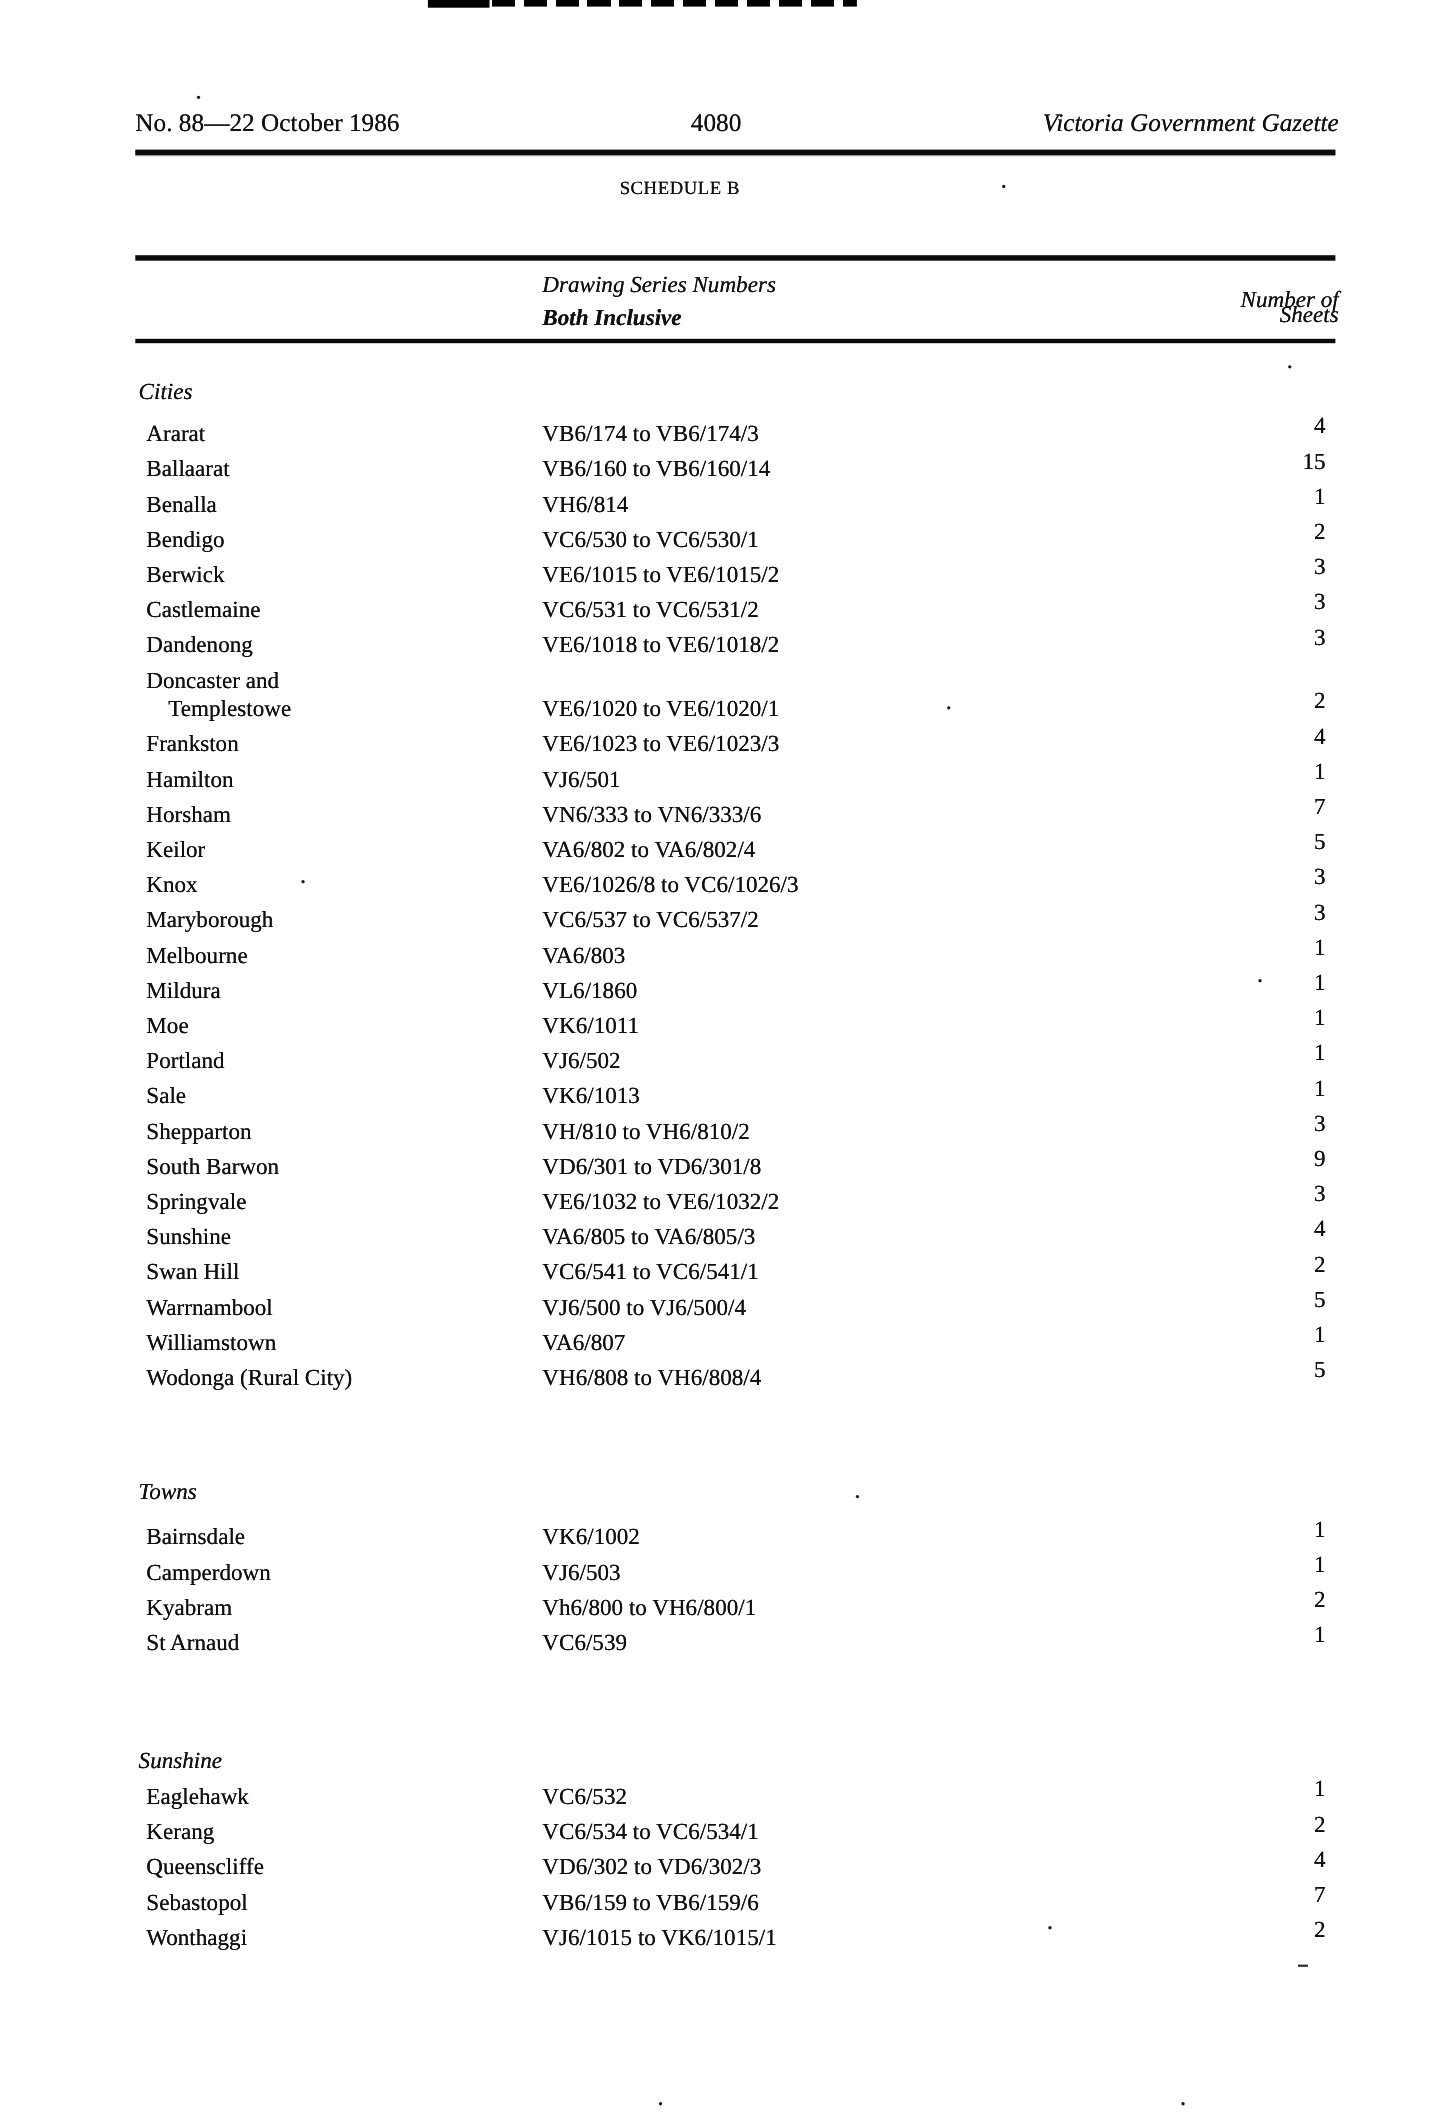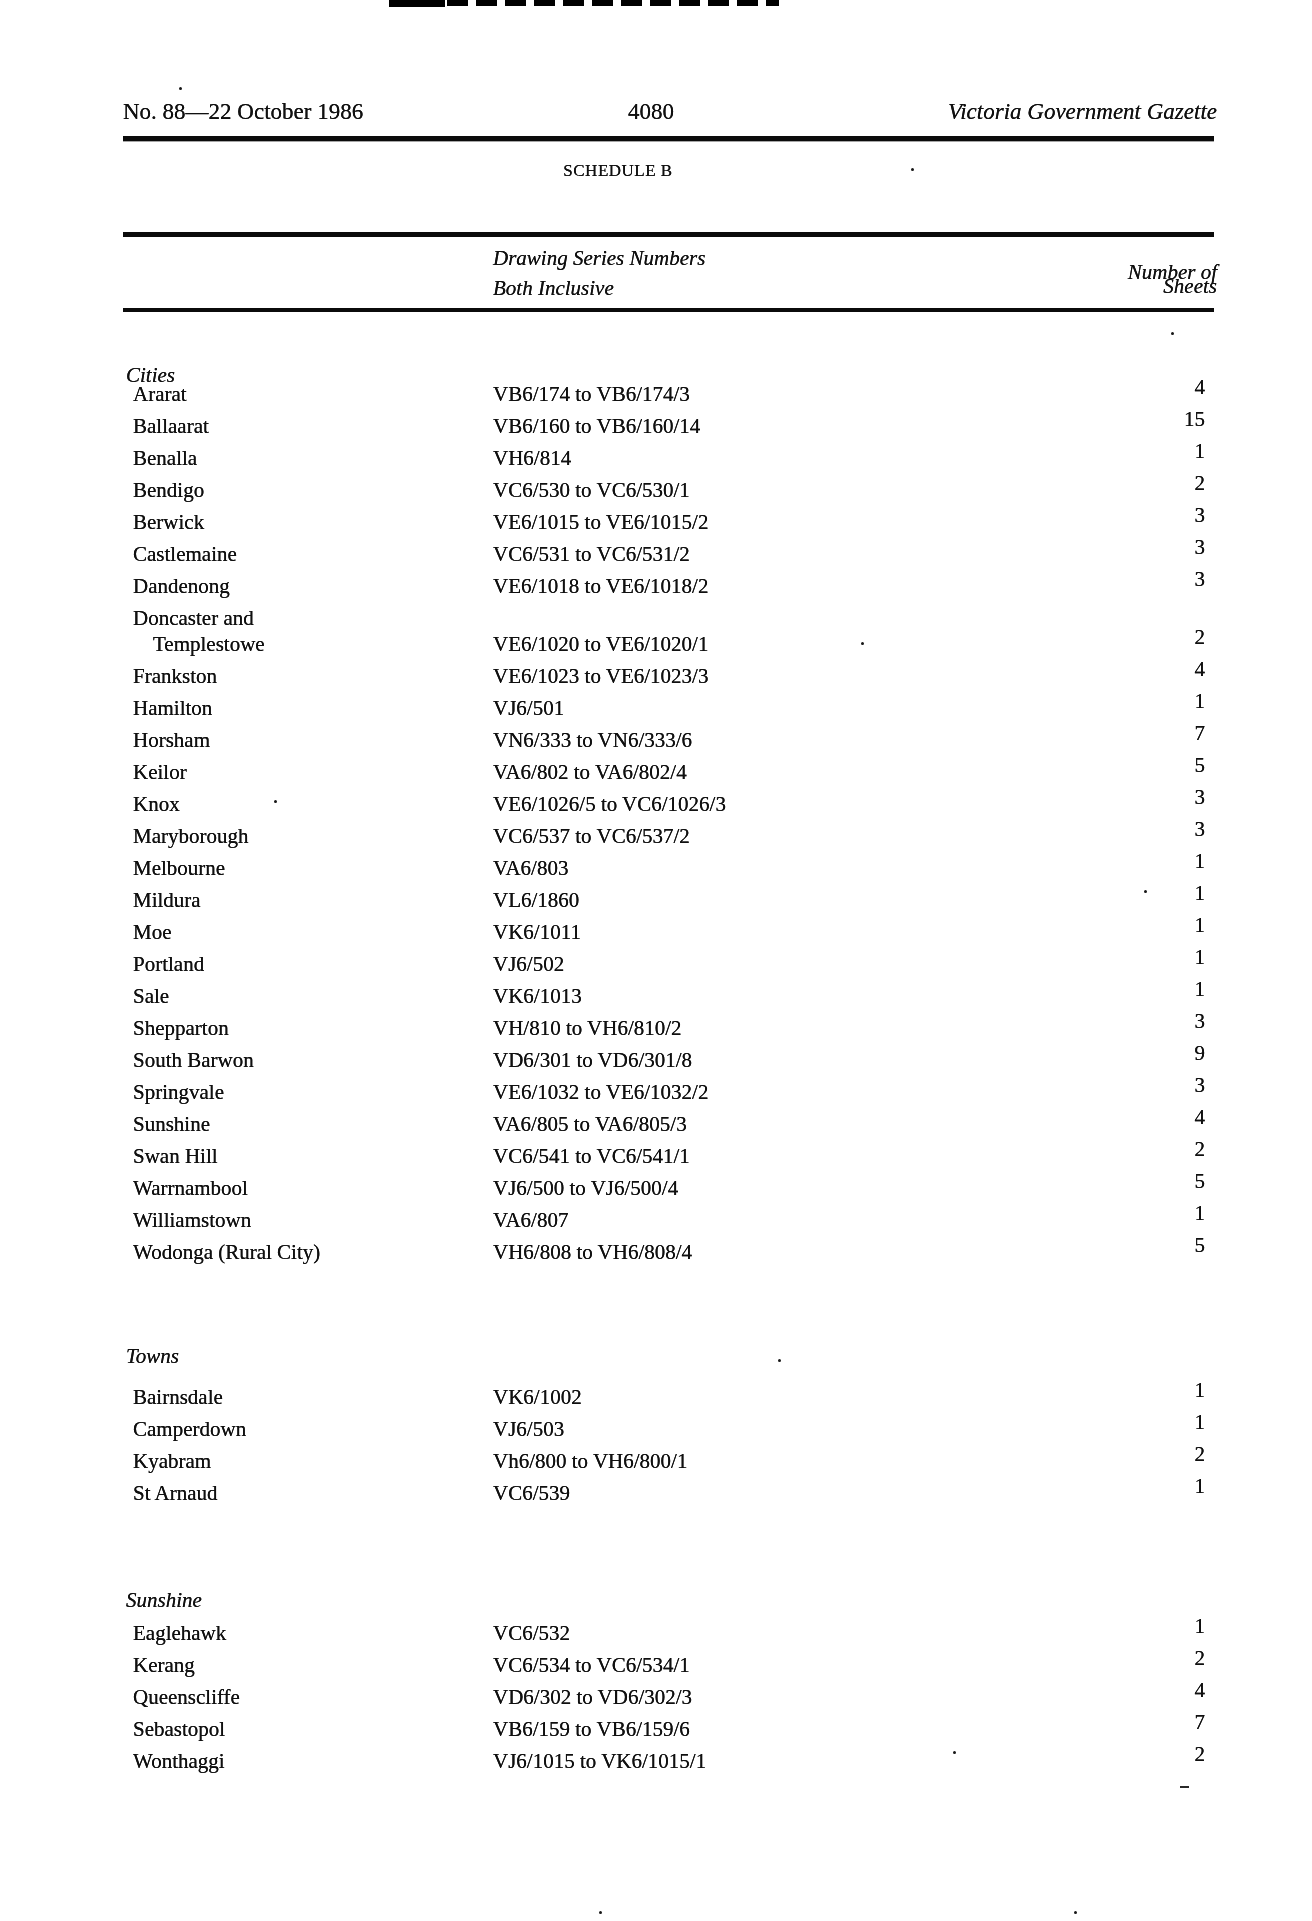--- a/index.html
+++ b/index.html
@@ -26,21 +26,21 @@
   #rule-1{top:136px;height:5px;box-shadow:0 1px 0 rgba(0,0,0,.35);}
   #rule-2{top:232px;height:5px;}
   #rule-3{top:308px;height:4px;}
 
   .center-990{position:absolute;left:123px;width:990px;text-align:center;white-space:nowrap;}
   #schedule-title{top:161px;font-size:17px;letter-spacing:.5px;}
   #schedule-subtitle{top:195px;font-size:22px;}
 
   .col-head{position:absolute;font-style:italic;font-size:21px;white-space:nowrap;}
   #col-series-1{left:493px;top:246px;}
-  #col-series-2{left:493px;top:276px;}
+  #col-series-2{left:493px;top:276px;font-weight:bold;}
   #col-sheets-1{top:260px;right:99px;}
   #col-sheets-2{top:274px;right:99px;}
 
   .section-heading{position:absolute;left:126px;font-style:italic;font-size:21px;white-space:nowrap;}
   .trow{position:absolute;left:123px;width:1090px;height:24px;font-size:21px;line-height:22px;}
   .trow .name{position:absolute;left:10px;white-space:nowrap;}
   .trow .name.indent{left:30px;}
   .trow .series{position:absolute;left:370px;white-space:nowrap;}
   .trow .sheets{position:absolute;right:8px;top:-7px;white-space:nowrap;}
 
@@ -70,21 +70,21 @@
   <div id="rule-2" class="rule"></div>
 
   <div id="col-series-1" class="col-head">Drawing Series Numbers</div>
   <div id="col-series-2" class="col-head">Both Inclusive</div>
   <div id="col-sheets-1" class="col-head">Number of</div>
   <div id="col-sheets-2" class="col-head">Sheets</div>
 
   <div id="rule-3" class="rule"></div>
 
   <div id="table-body">
-      <div class="section-heading" style="top: 363px; font-style: italic;">Cities</div>
+      <div class="section-heading" style="top: 344px; font-style: italic;">Cities</div>
       <div class="trow" style="top: 383px;">
         <span class="name">Ararat</span>
         <span class="series">VB6/174 to VB6/174/3</span>
         <span class="sheets">4</span>
       </div>
       <div class="trow" style="top: 415px;">
         <span class="name">Ballaarat</span>
         <span class="series">VB6/160 to VB6/160/14</span>
         <span class="sheets">15</span>
       </div>
@@ -136,21 +136,21 @@
         <span class="series">VN6/333 to VN6/333/6</span>
         <span class="sheets">7</span>
       </div>
       <div class="trow" style="top: 761px;">
         <span class="name">Keilor</span>
         <span class="series">VA6/802 to VA6/802/4</span>
         <span class="sheets">5</span>
       </div>
       <div class="trow" style="top: 793px;">
         <span class="name">Knox</span>
-        <span class="series">VE6/1026/5 to VC6/1026/3</span>
+        <span class="series">VE6/1026/8 to VC6/1026/3</span>
         <span class="sheets">3</span>
       </div>
       <div class="trow" style="top: 825px;">
         <span class="name">Maryborough</span>
         <span class="series">VC6/537 to VC6/537/2</span>
         <span class="sheets">3</span>
       </div>
       <div class="trow" style="top: 857px;">
         <span class="name">Melbourne</span>
         <span class="series">VA6/803</span>

